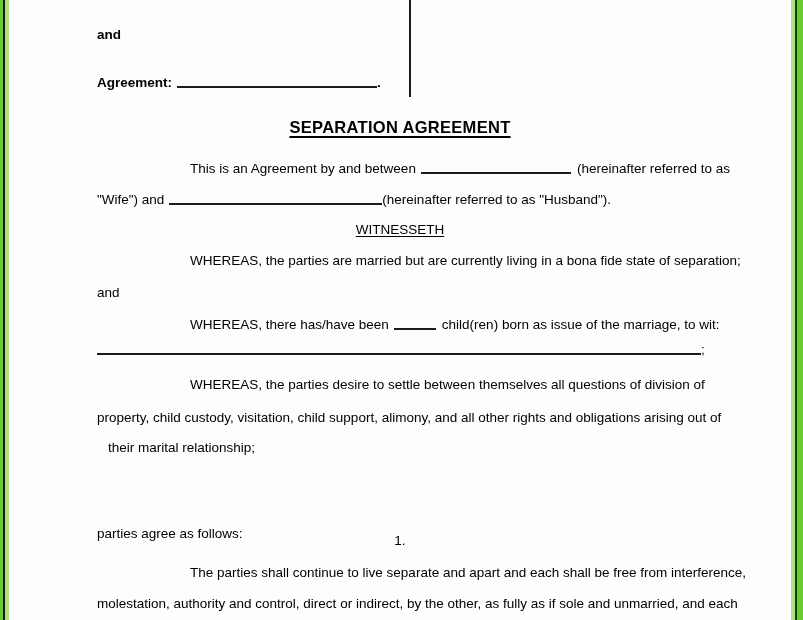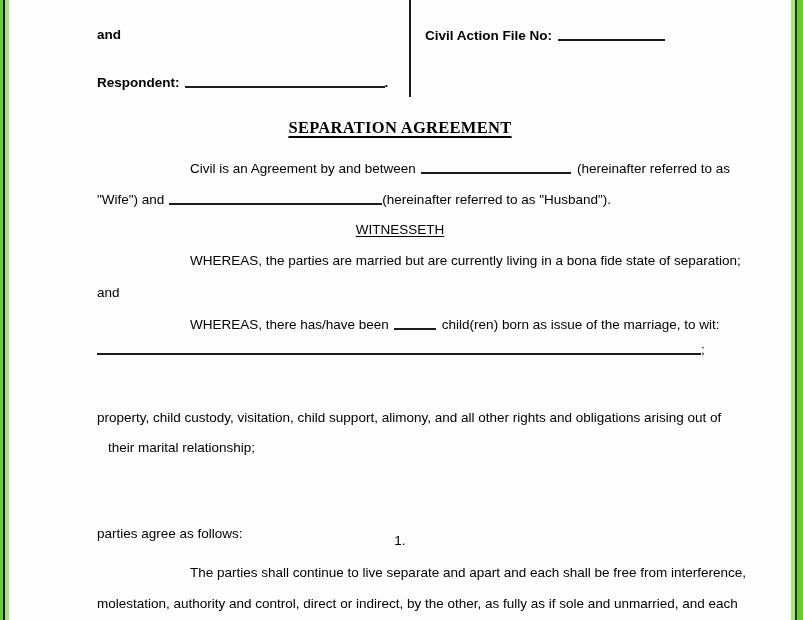--- a/index.html
+++ b/index.html
@@ -46,21 +46,20 @@
   }
   .bold { font-weight: bold; }
   .center { left: 10px; right: 13px; text-align: center; }
   .doc-title {
     font-size: 16.5px;
     font-weight: bold;
     letter-spacing: 0.3px;
     text-decoration: underline;
     text-decoration-thickness: 2px;
     text-underline-offset: 3px;
-    font-family: Liberation Serif, serif;
   }
   .witnesseth {
     text-decoration: underline;
     text-underline-offset: 2px;
   }
   .blank {
     display: inline-block;
     height: 12px;
     border-bottom: 2px solid #1c1c1c;
     margin-bottom: -1px;
@@ -77,53 +76,51 @@
 
 <div class="page">
 
   <div class="edge edge-left"></div>
   <div class="edge edge-right"></div>
 
   <div class="vdivider"></div>
 
   <div class="ln bold" style="left:97px; top:27px;">and</div>
 
-  <div class="ln bold" style="left:425px; top:27px;">
-    <span>Civil Action File No:</span><span class="blank blank-civil"></span>
-  </div>
 
   <div class="ln bold" style="left:97px; top:74px;">
-    <span>Respondent:</span><span class="blank blank-respondent"></span><span>.</span>
+    <span>Agreement:</span><span class="blank blank-respondent"></span><span>.</span>
   </div>
 
   <div class="ln center" style="top:120px;">
     <span class="doc-title">SEPARATION AGREEMENT</span>
   </div>
 
   <div class="ln" style="left:190px; top:160px;">
-    <span>Civil is an Agreement by and between</span><span class="blank blank-intro1"></span><span>(hereinafter referred to as</span>
+    <span>This is an Agreement by and between</span><span class="blank blank-intro1"></span><span>(hereinafter referred to as</span>
   </div>
   <div class="ln" style="left:97px; top:191px;">
     <span>"Wife") and</span><span class="blank blank-intro2"></span><span>(hereinafter referred to as "Husband").</span>
   </div>
 
   <div class="ln center" style="top:222px;">
     <span class="witnesseth">WITNESSETH</span>
   </div>
 
   <div class="ln" style="left:190px; top:253px;">WHEREAS, the parties are married but are currently living in a bona fide state of separation;</div>
   <div class="ln" style="left:97px; top:285px;">and</div>
 
   <div class="ln" style="left:190px; top:316px;">
     <span>WHEREAS, there has/have been</span><span class="blank blank-children"></span><span>child(ren) born as issue of the marriage, to wit:</span>
   </div>
   <div class="ln" style="left:97px; top:341px;">
     <span class="blank blank-fullline"></span><span>;</span>
   </div>
 
+  <div class="ln" style="left:190px; top:377px;">WHEREAS, the parties desire to settle between themselves all questions of division of</div>
   <div class="ln" style="left:97px; top:410px;">property, child custody, visitation, child support, alimony, and all other rights and obligations arising out of</div>
   <div class="ln" style="left:108px; top:440px;">their marital relationship;</div>
 
   <div class="ln" style="left:97px; top:526px;">parties agree as follows:</div>
 
   <div class="ln center" style="top:533px;">1.</div>
   <div class="ln" style="left:190px; top:565px;">The parties shall continue to live separate and apart and each shall be free from interference,</div>
   <div class="ln" style="left:97px; top:596px;">molestation, authority and control, direct or indirect, by the other, as fully as if sole and unmarried, and each</div>
 
 </div>

